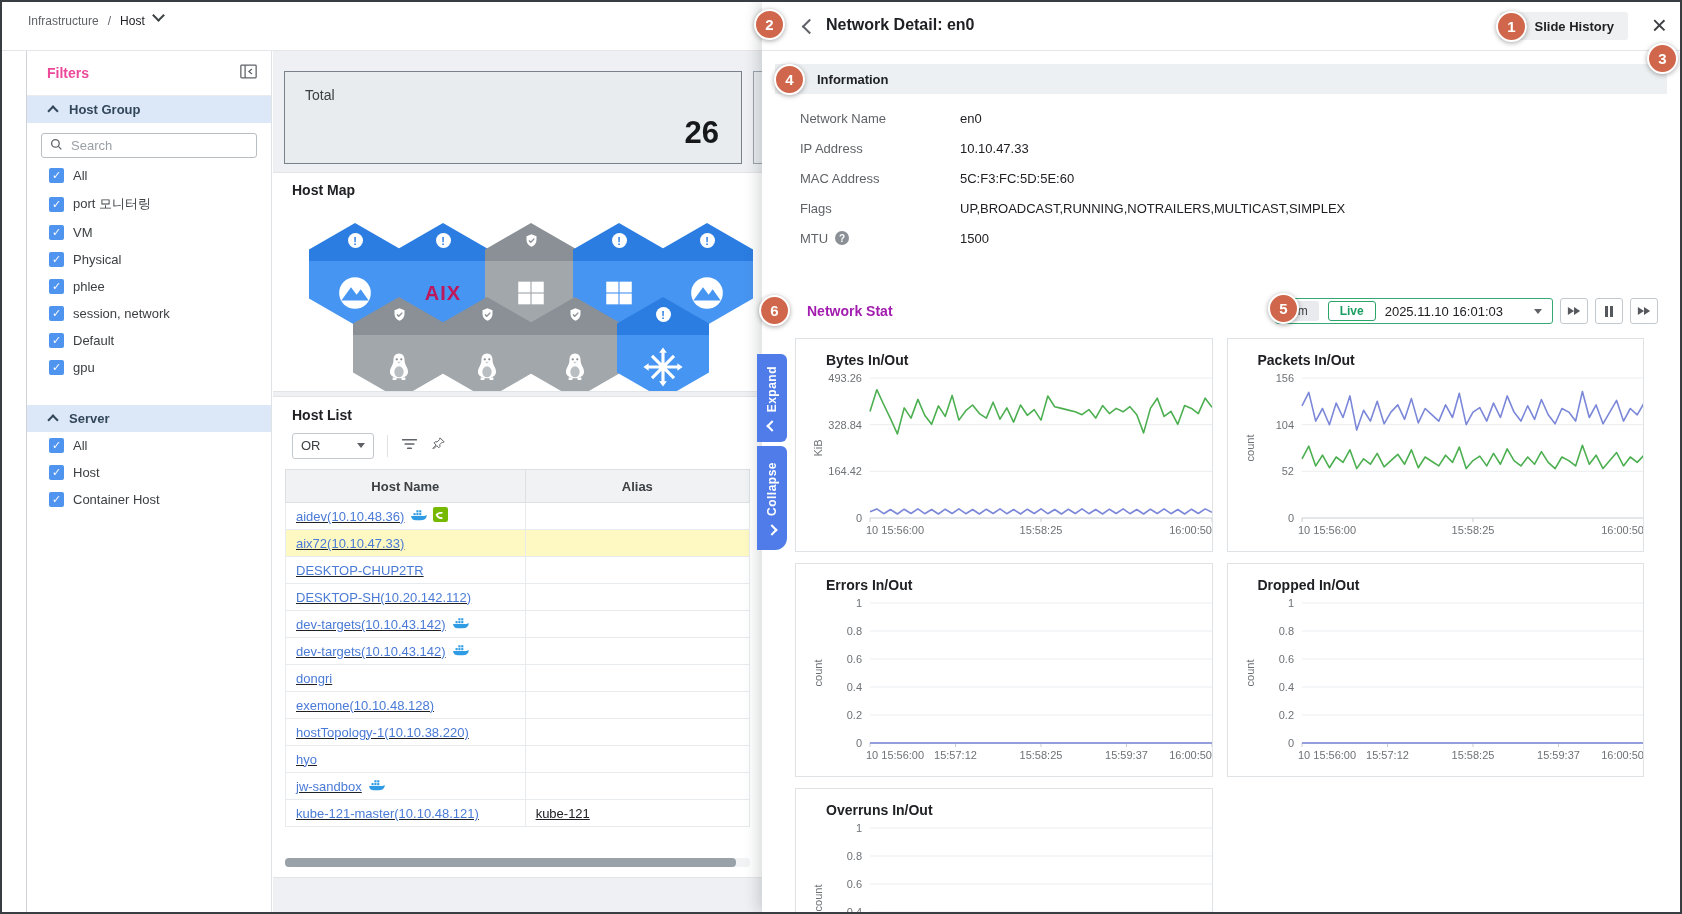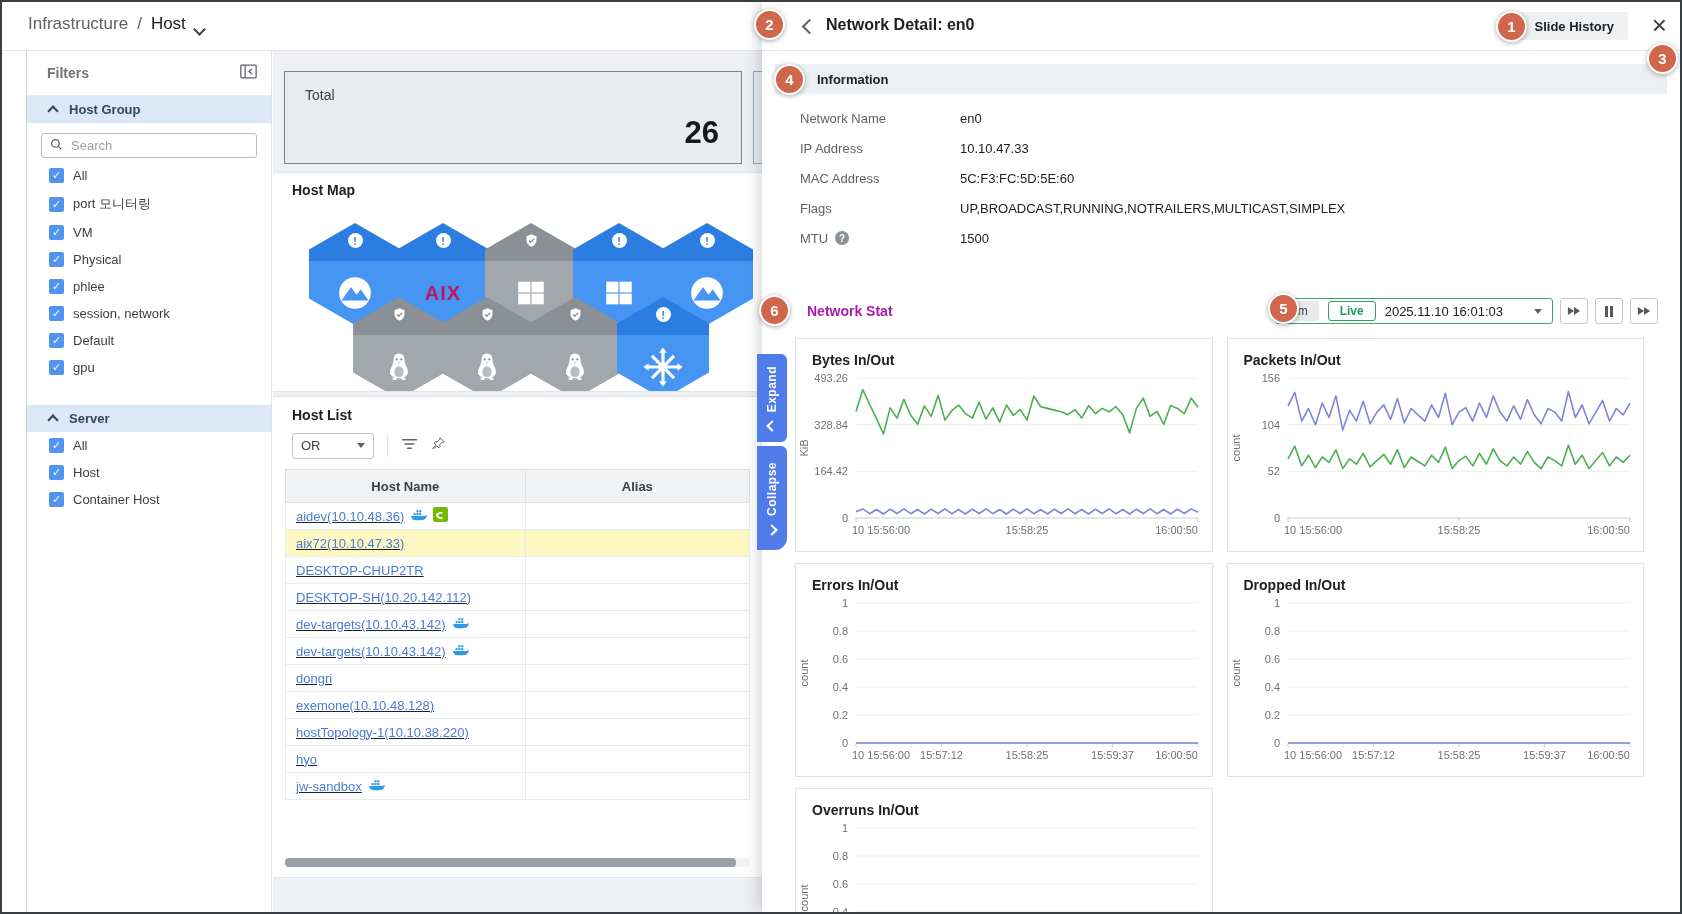--- a/index.html
+++ b/index.html
@@ -1,28 +1,28 @@
 <!DOCTYPE html>
 <html><head>
 <meta charset="utf-8">
 <style>
   html,body{margin:0;padding:0;background:#fff;font-family:"Liberation Sans",sans-serif;}
   .app{position:relative;width:1682px;height:914px;border:2px solid #383d42;box-sizing:border-box;background:#fff;overflow:hidden;}
   
   .top-bar{position:absolute;left:0;right:0;top:0;height:48px;background:#fff;border-bottom:1px solid #e4e6e9;z-index:5;}
-  .breadcrumb{position:absolute;left:26px;top:12px;font-size:17px;color:#5f6368;display:flex;gap:9px;align-items:flex-end;}
+  .breadcrumb{position:absolute;left:26px;top:12px;font-size:12px;color:#5f6368;display:flex;gap:9px;align-items:flex-start;}
   .breadcrumb .page{color:#202124;}
   .chev{display:inline-block;width:7px;height:7px;border-right:2px solid currentColor;border-bottom:2px solid currentColor;}
   .chev.down{transform:rotate(45deg);margin-top:-3px;}
   .chev.up{transform:rotate(-135deg);margin-top:3px;width:6px;height:6px;}
   .chev.left{transform:rotate(135deg);}
   .chev.right{transform:rotate(-45deg);}
   
   .sidebar{position:absolute;left:24px;top:48px;bottom:0;width:246px;background:#fff;border-left:1px solid #cfd3d7;border-right:1px solid #e0e3e6;box-sizing:border-box;z-index:1;}
-  .filters-head{height:45px;display:flex;align-items:center;justify-content:space-between;padding:0 14px 0 20px;border-bottom:1px solid #e8eaed;font-weight:bold;font-size:14px;color:#737373;}
+  .filters-head{height:45px;display:flex;align-items:center;justify-content:space-between;padding:0 14px 0 20px;border-bottom:1px solid #e8eaed;font-weight:bold;font-size:14px;color:#ec4899;}
   .section-bar{height:27px;background:#dce8f8;display:flex;align-items:center;gap:12px;padding-left:22px;font-size:13px;font-weight:bold;color:#33475b;}
   .searchbox{margin:10px 14px 4px 14px;height:23px;border:1px solid #b9bec3;border-radius:3px;display:flex;align-items:center;gap:6px;padding:0 8px;background:#fff;}
   .searchbox input{border:none;outline:none;font-size:13px;color:#3c4043;width:100%;background:transparent;}
   .searchbox input::placeholder{color:#9aa0a6;}
   .filter-item{display:flex;align-items:center;gap:9px;padding:6px 0 6px 22px;font-size:13px;color:#3c4043;}
   .cb{width:15px;height:15px;background:#4f94ef;border-radius:2px;color:#fff;font-size:11px;line-height:15px;text-align:center;flex:0 0 15px;}
   .mt6{margin-top:24px;}
   
   .mid{position:absolute;left:271px;top:48px;bottom:0;width:489px;background:#eef0f3;z-index:1;}
   .total-card{position:absolute;left:11px;top:21px;width:458px;height:93px;background:#e8ecef;border:1px solid #79828b;box-sizing:border-box;}
@@ -69,21 +69,21 @@
   .qmark{width:14px;height:14px;border-radius:50%;background:#8a9096;color:#fff;font-size:10px;font-weight:bold;display:inline-flex;align-items:center;justify-content:center;}
   .netstat-row{position:absolute;top:294px;left:45px;right:22px;height:30px;display:flex;align-items:center;justify-content:space-between;}
   .ns-title{font-size:14px;font-weight:bold;color:#a21caf;}
   .time-controls{display:flex;align-items:center;gap:7px;}
   .time-group{display:flex;align-items:center;gap:9px;border:1px solid #35a873;border-radius:3px;background:#fff;height:26px;padding:0 10px 0 4px;box-sizing:border-box;}
   .pill-5m{background:#e8eaed;border-radius:3px;padding:3px 11px;font-size:12px;color:#3c4043;}
   .pill-live{border:1px solid #2ba46a;color:#1d9e63;border-radius:3px;padding:2px 11px;font-size:12px;font-weight:bold;}
   .datetime{font-size:13px;color:#202124;padding-right:22px;}
   .pb-btn{width:28px;height:26px;border:1px solid #c3c8cd;border-radius:3px;background:#fff;display:flex;align-items:center;justify-content:center;padding:0;cursor:pointer;}
   .charts-grid{position:absolute;top:336px;left:33px;right:36px;display:grid;grid-template-columns:1fr 1fr;gap:11px 14px;}
-  .chart-card{border:1px solid #e0e3e6;background:#fff;height:212px;overflow:hidden;}
+  .chart-card{border:1px solid #e0e3e6;background:#fff;height:212px;overflow:hidden;padding-left:14px;}
   .chart-title{font-size:14px;font-weight:bold;color:#202124;margin:13px 0 0 16px;}
   .plot{height:172px;margin-top:2px;}
   
   .tabstrip{position:absolute;left:755px;top:352px;width:30px;z-index:20;}
   .vtab{background:#4f7ce8;color:#fff;display:flex;flex-direction:column;align-items:center;justify-content:center;gap:10px;border-radius:0 6px 6px 0;margin-bottom:4px;cursor:pointer;}
   .vtab.expand{height:88px;}
   .vtab.collapse{height:104px;border-radius:0 6px 12px 0;}
   .vtext{writing-mode:vertical-rl;transform:rotate(180deg);font-size:12px;font-weight:bold;letter-spacing:.5px;}
   .vtab .chev{width:6px;height:6px;}
   
@@ -493,20 +493,28 @@
                         <rect x="9" y="7" width="3" height="3"></rect>
                         <rect x="13" y="7" width="3" height="3"></rect>
                         <rect x="9" y="3" width="3" height="3"></rect>
                         <rect x="13" y="3" width="3" height="3"></rect>
                         <path d="M1.5 11h19c1.3 0 2.4-.5 3-1.2.4 2.5-1 7.4-8 7.4H8.3c-4 0-6.6-2.6-6.8-6.2z"></path>
                       </g>
                     </svg></span>
                 </a>
               </td>
               <td></td>
+            </tr>
+            <tr>
+              <td>
+                <a class="hostlink">
+                  <span>kube-121-master(10.10.48.121)</span>
+                </a>
+              </td>
+              <td>kube-121</td>
             </tr>
           </tbody>
       </table>
       <div class="hscroll">
           <div class="thumb"></div>
         </div>
     </div>
   </section>
 
   <section class="detail">

